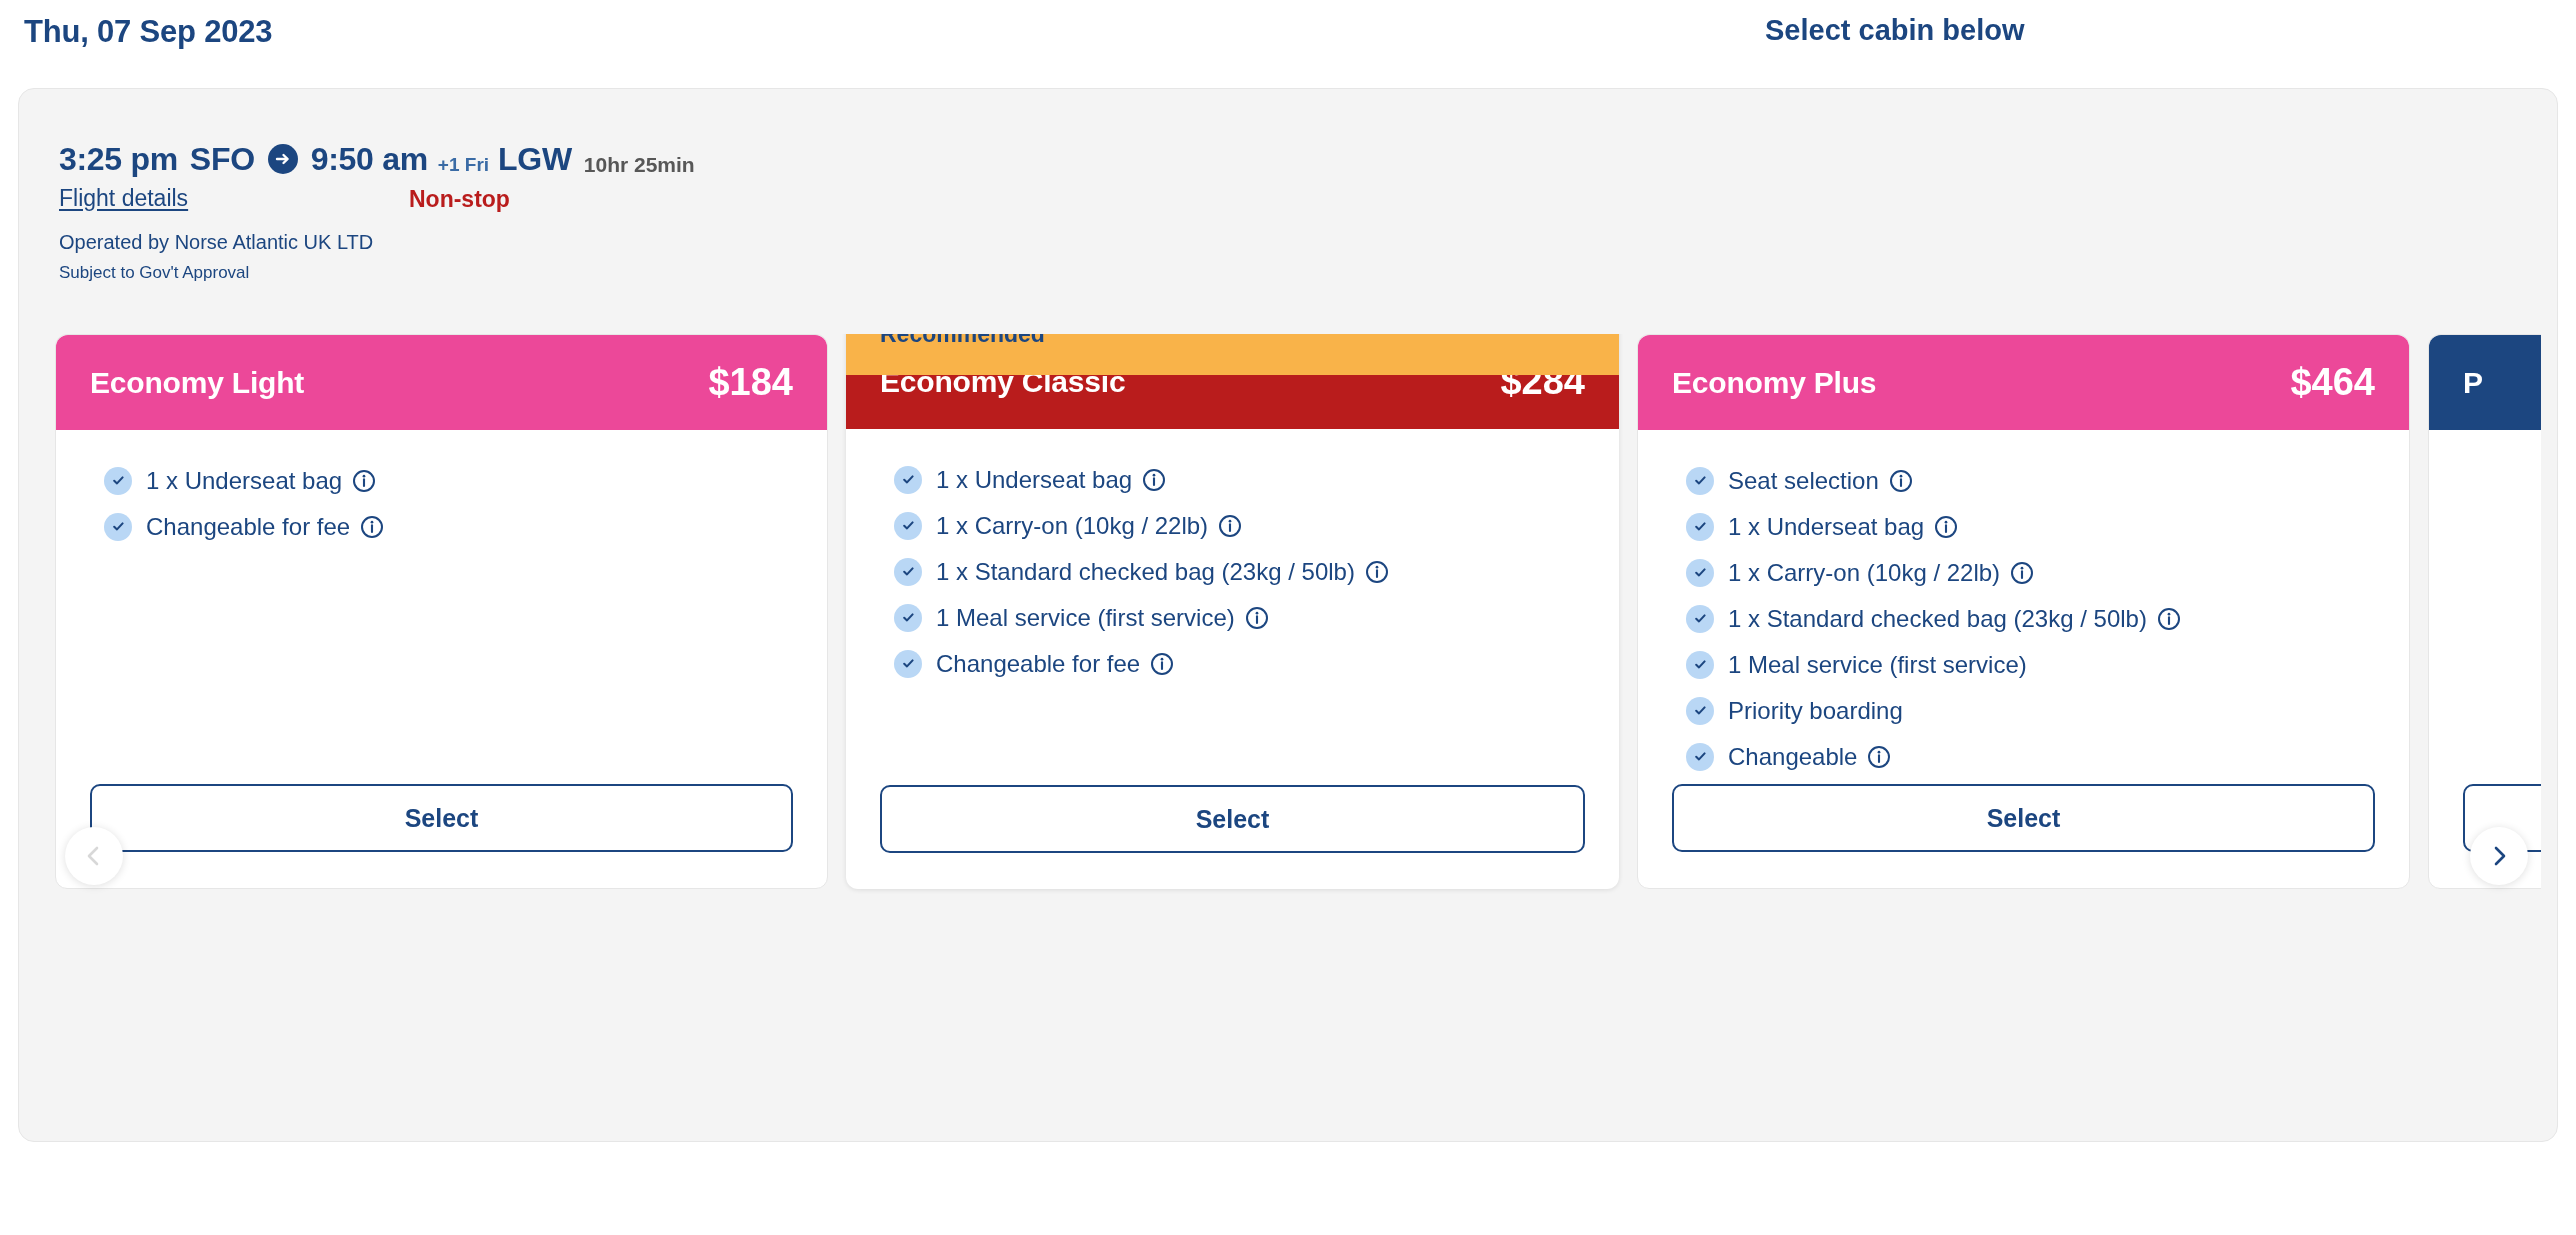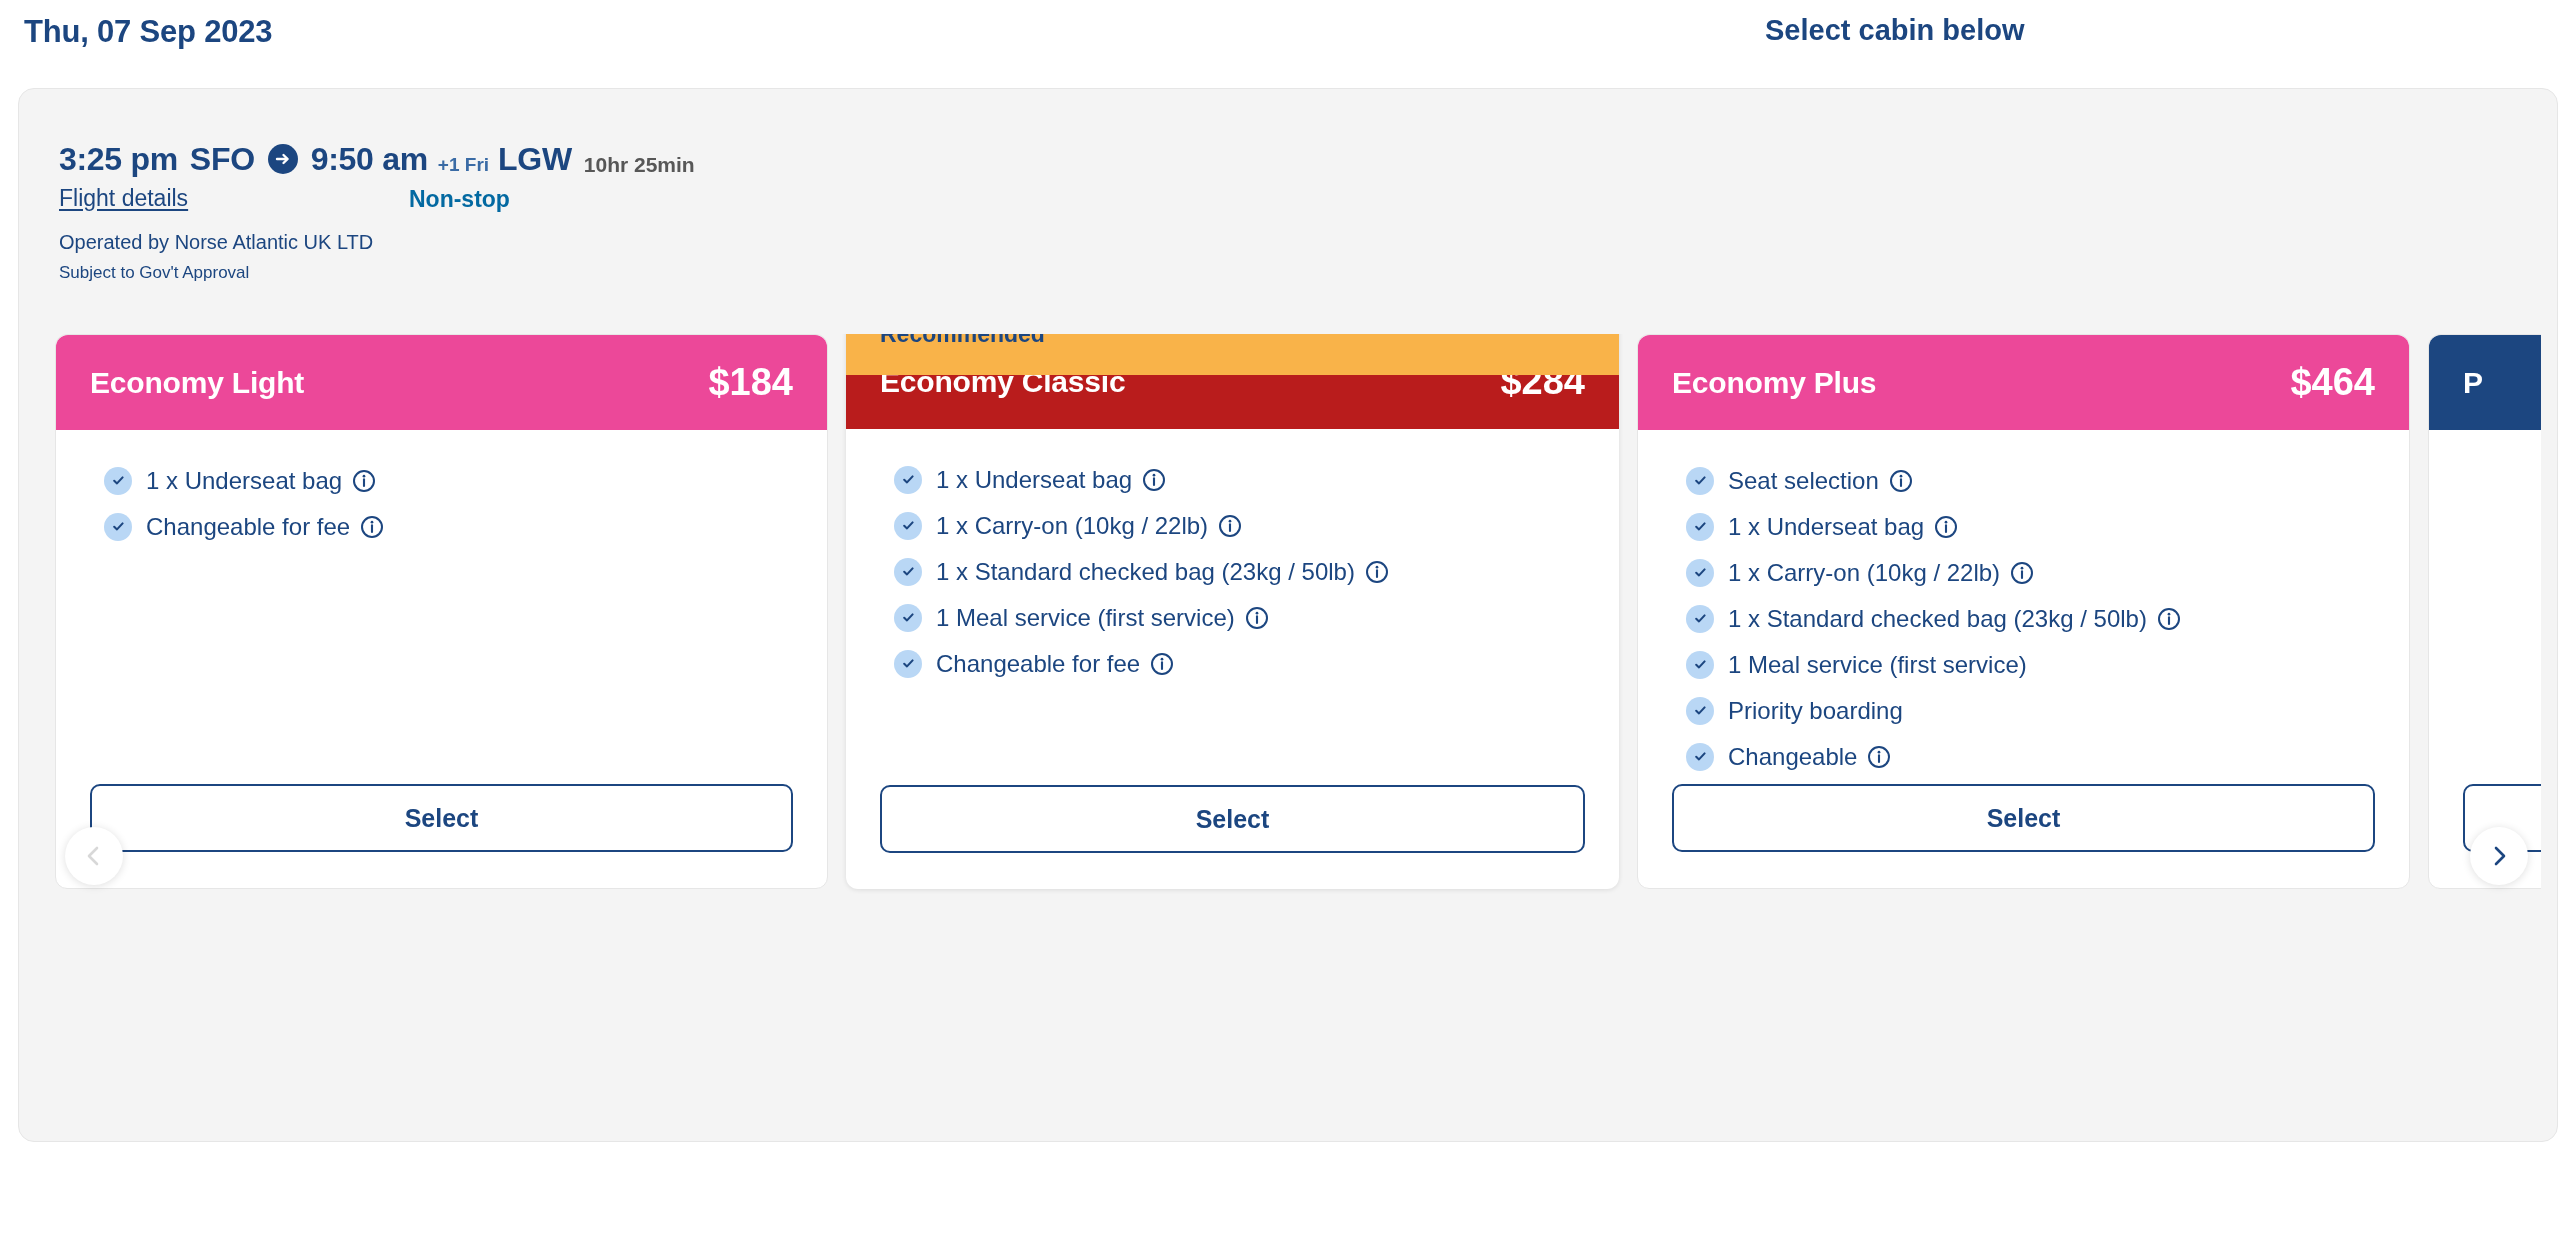--- a/index.html
+++ b/index.html
@@ -110,21 +110,21 @@
     text-decoration: underline;
     text-underline-offset: 3px;
     cursor: pointer;
   }
   .nonstop {
     position: absolute;
     left: 350px;
     top: 1px;
     font-size: 23px;
     font-weight: bold;
-    color: #0369a1;
+    color: #b91c1c;
   }
   .operated-by {
     margin-top: 12px;
     font-size: 20px;
     color: #1c4680;
   }
   .govt-note {
     margin-top: 9px;
     font-size: 17px;
     color: #1c4680;

